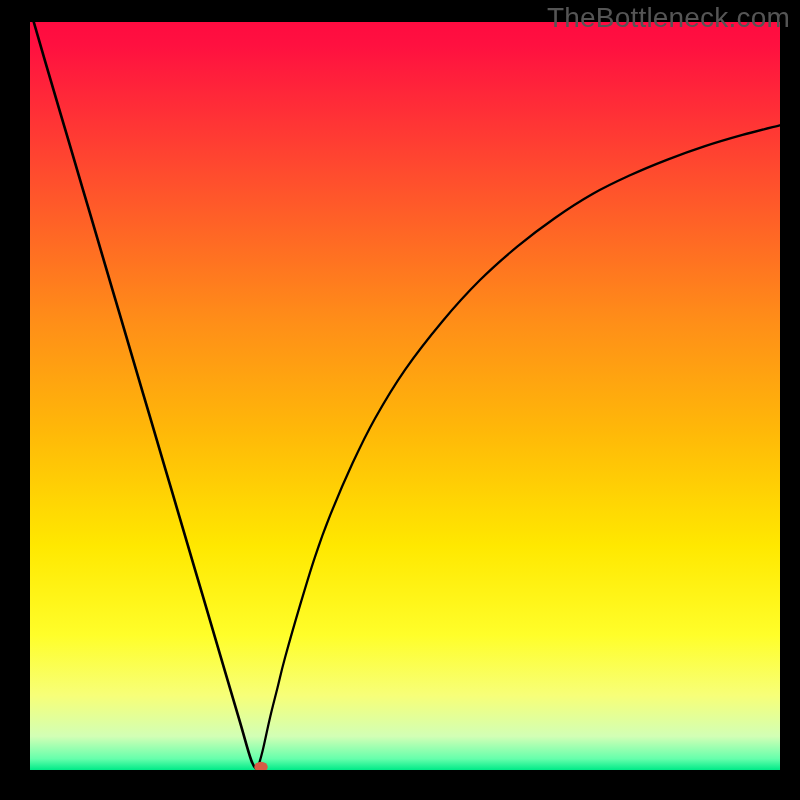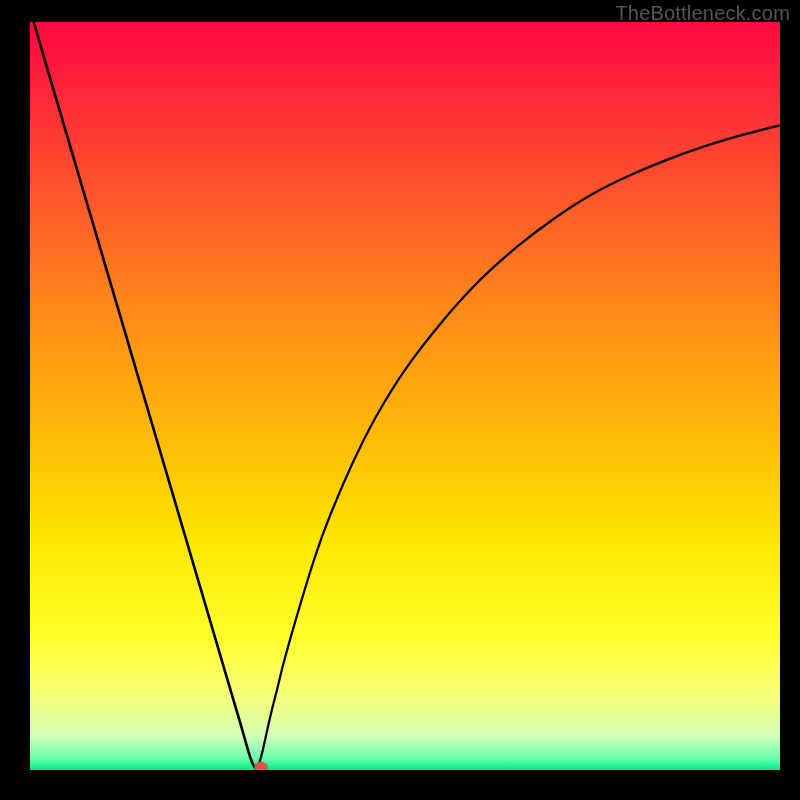--- a/index.html
+++ b/index.html
@@ -9,21 +9,21 @@
     height: 800px;
     background: #000;
     font-family: Arial, Helvetica, sans-serif;
     position: relative;
   }
   .watermark {
     position: absolute;
     top: 2px;
     right: 10px;
     color: #555;
-    font-size: 20px;
+    font-size: 28px;
     font-weight: 500;
     z-index: 5;
     letter-spacing: 0.2px;
   }
   .plot-frame {
     position: absolute;
     left: 30px;
     top: 22px;
     width: 750px;
     height: 748px;

